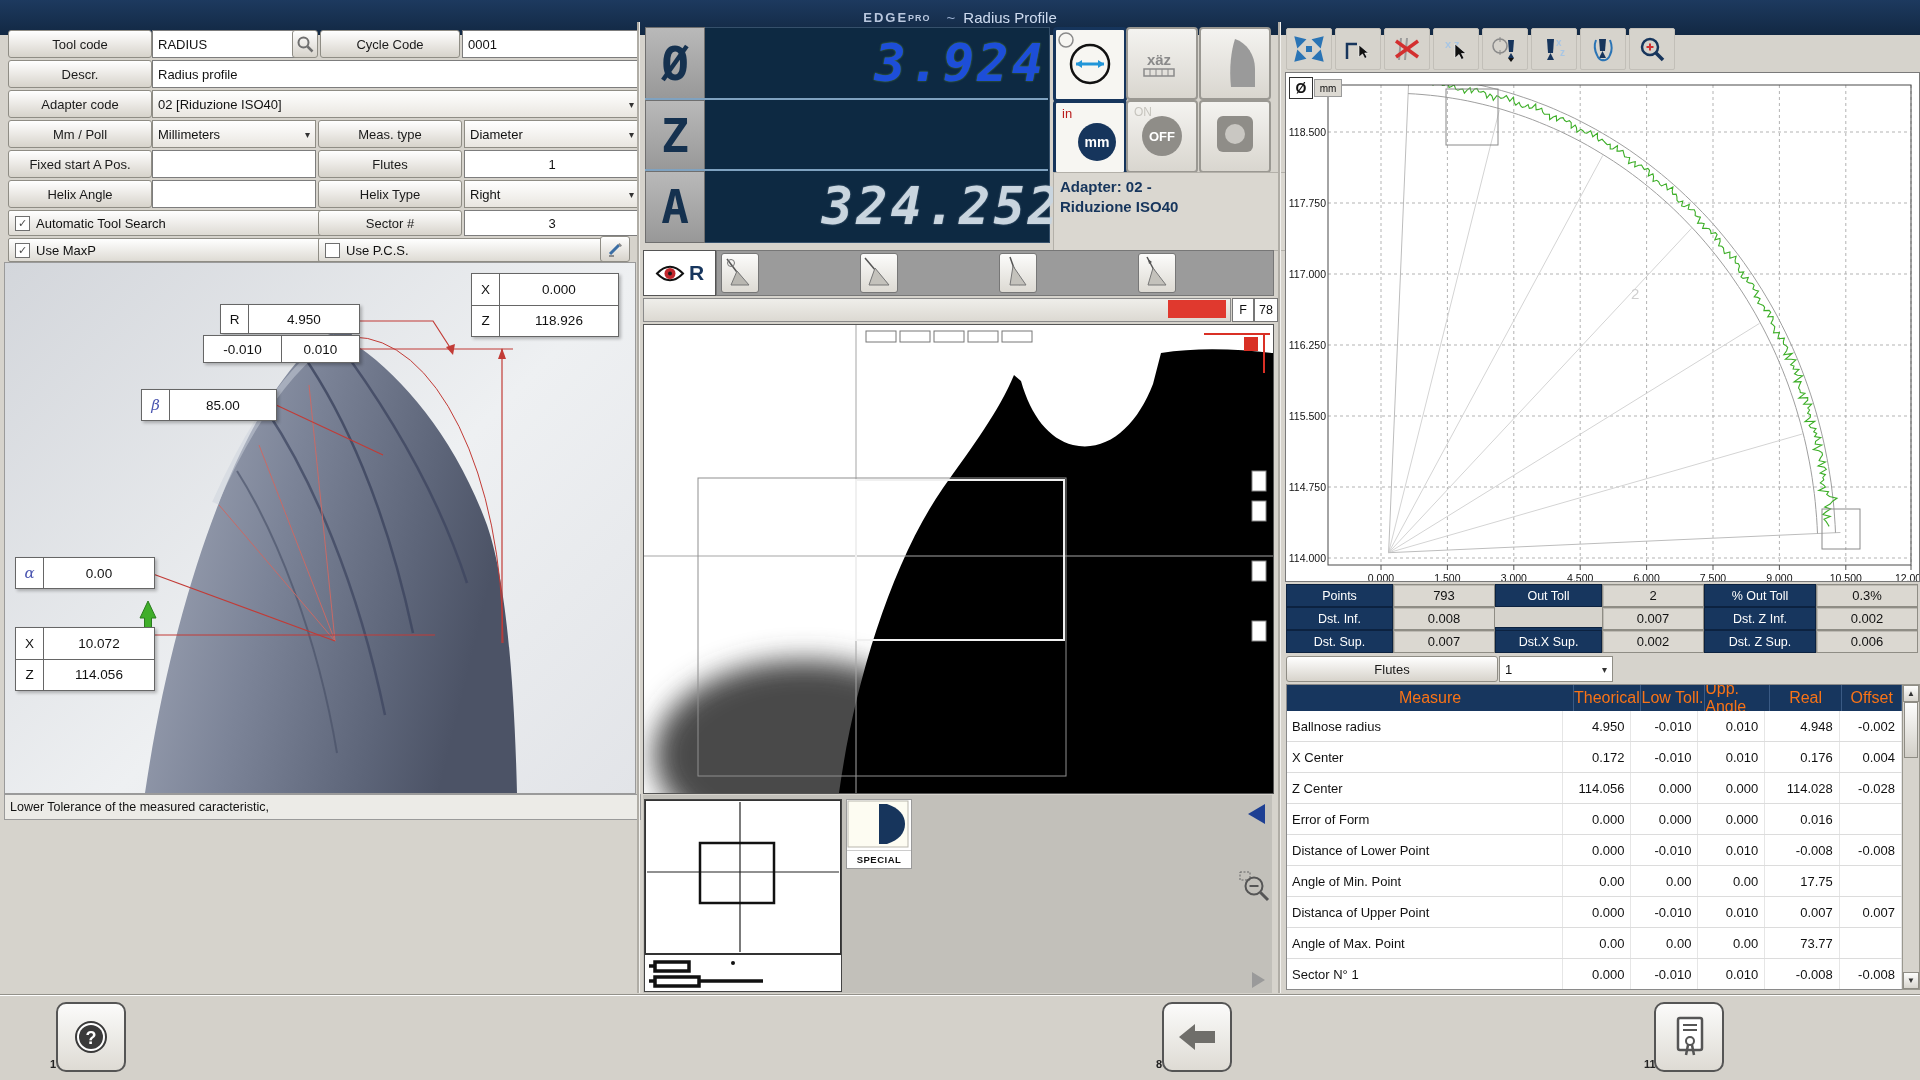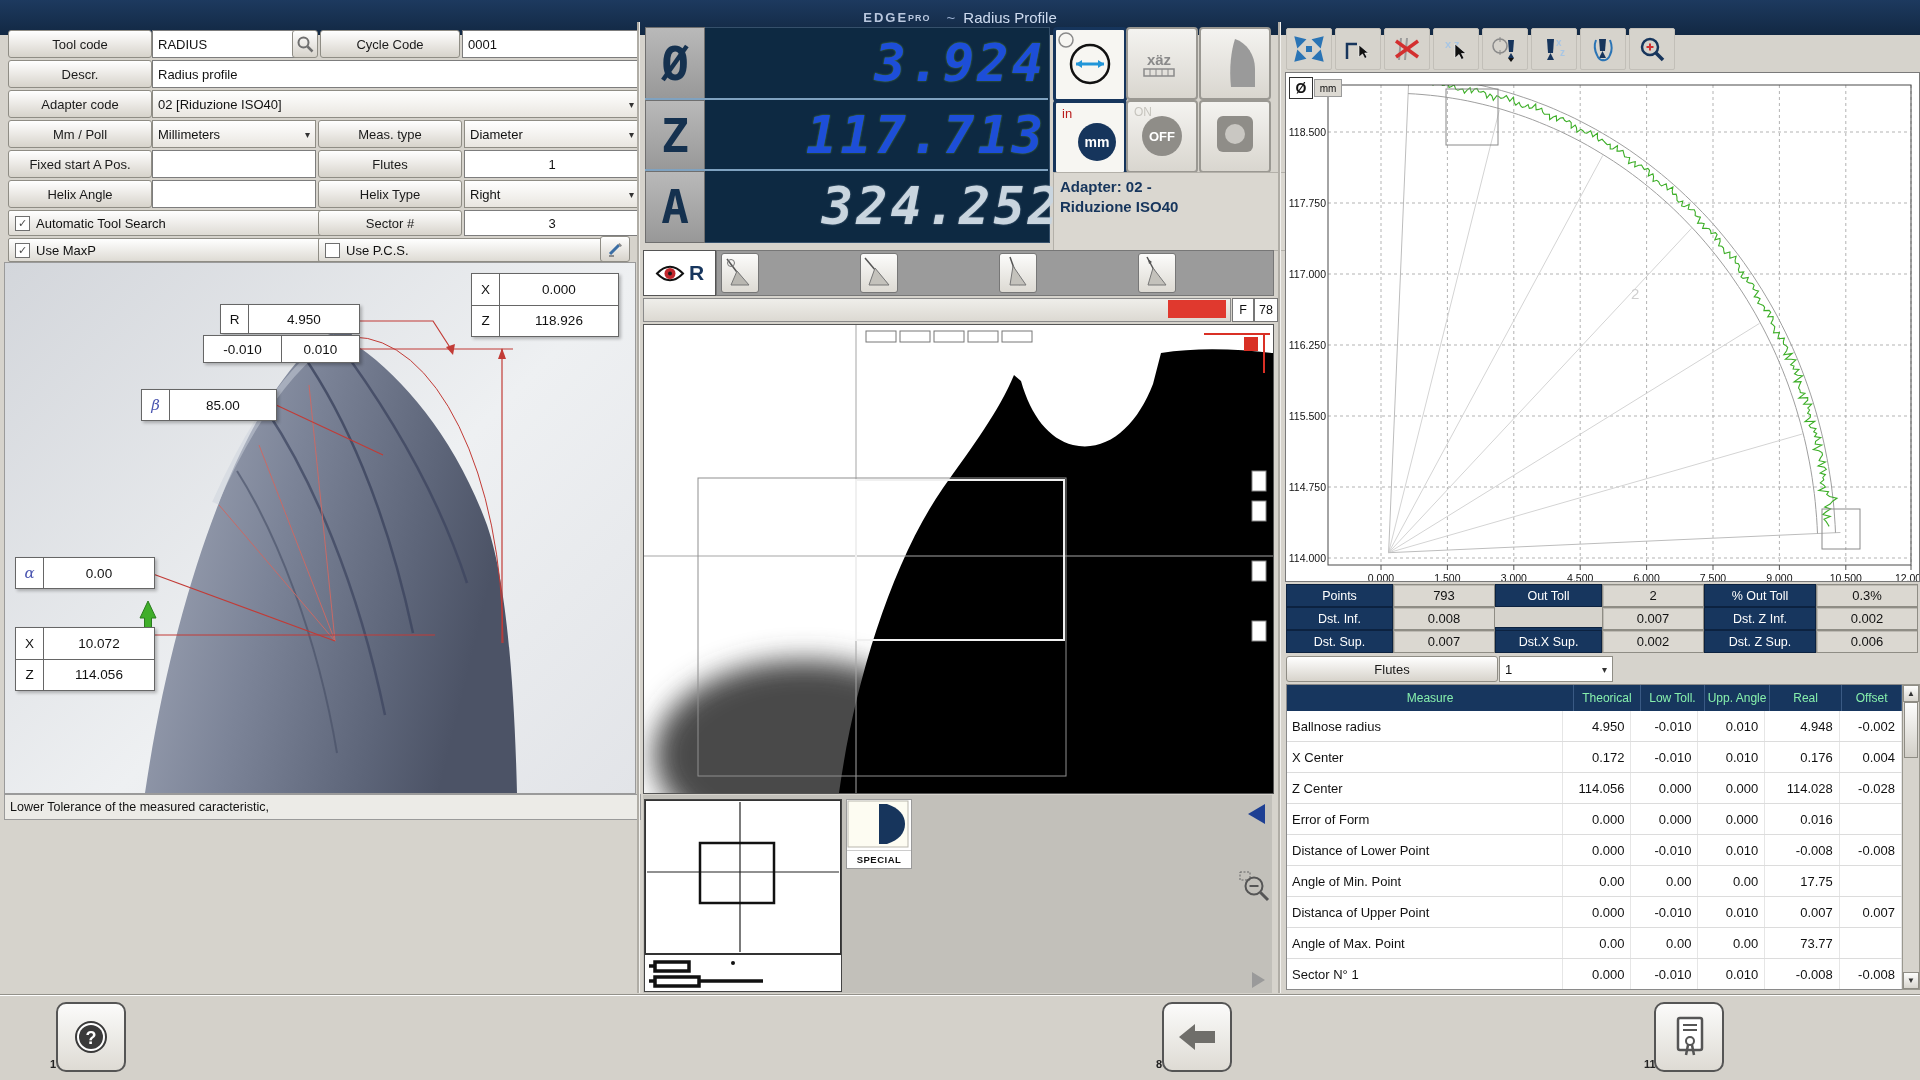--- a/index.html
+++ b/index.html
@@ -69,21 +69,21 @@
   
   .tbbtn{width:44px;height:40px;background:#d6d3cc;border:1px solid #c2bfb8;border-radius:2px;
        display:flex;align-items:center;justify-content:center;}
   #chartpanel{left:1285px;top:72px;width:633px;height:508px;background:#fff;border:1px solid #7a7a7a;}
   .s-label{background:#17365e;border:1px solid #0c2240;color:#fff;display:flex;align-items:center;
        justify-content:center;font-size:12.5px;}
   .s-value{background:#dbd8d1;border:1px solid #8f8d85;box-shadow:inset 1px 1px 0 #bdbab3;color:#111;
        display:flex;align-items:center;justify-content:center;font-size:13px;}
   #mtable{left:1286px;top:684px;width:615px;height:304px;background:#fff;border:1px solid #8a8a8a;
        overflow:hidden;}
-  .mhead{display:flex;height:26px;background:#17365e;color:#86efac;font-size:12px;text-align:right;}
+  .mhead{display:flex;height:26px;background:#17365e;color:#f97316;font-size:16px;}
   .mhead>div{display:flex;align-items:center;justify-content:center;border-right:1px solid #3a5a84;overflow:hidden;}
   .mrow{display:flex;height:30px;border-bottom:1px solid #dcdcdc;background:#fff;font-size:13px;}
   .mrow>div{display:flex;align-items:center;border-right:1px solid #e6e6e6;overflow:hidden;}
   .mname{padding-left:5px;}
   .mnum{justify-content:flex-end;padding-right:6px;}
   .sbar{background:#d6d3cc;border:1px solid #9a988f;}
   .sbtn{background:linear-gradient(#fdfdfc,#d9d6cf);border:1px solid #8f8d85;display:flex;
        align-items:center;justify-content:center;font-size:8px;color:#333;}
   
   .annbox{position:absolute;background:#fff;border:1px solid #666;box-shadow:2px 2px 3px rgba(0,0,0,.25);
@@ -254,21 +254,20 @@
     </div>
   </div>
 
   <div class="abs" style="left:4px;top:794px;width:630px;height:24px;background:#ecebe7;border:1px solid #9a9a9a;display:flex;align-items:center;padding-left:5px;font-size:12.5px">Lower Tolerance of the measured caracteristic,</div>
 
   <div id="droback" class="abs"></div>
   <div class="abs axcell" style="left:645px;top:27px;width:58px;height:71px">Ø</div>
   <div class="abs axcell" style="left:645px;top:100px;width:58px;height:69px">Z</div>
   <div class="abs axcell" style="left:645px;top:171px;width:58px;height:70px">A</div>
   <div class="abs droval grn" style="left:705px;top:27px;width:341px;height:71px">3.924</div>
-  <div class="abs droval grn" style="left:705px;top:100px;width:341px;height:69px">117.713</div>
   <div class="abs droval pale" style="left:705px;top:171px;width:341px;height:70px">324.252</div>
   <div class="abs drosep" style="top:98px"></div>
   <div class="abs drosep" style="top:169px"></div>
 
   <div class="abs dro-btn on" style="left:1053px;top:27px;width:68px;height:69px">
     <svg width="62" height="62" viewBox="0 0 62 62">
       <circle cx="10" cy="10" r="7" fill="none" stroke="#8a8a8a" stroke-width="1.5"></circle>
       <circle cx="34" cy="34" r="19" fill="none" stroke="#111" stroke-width="2.5"></circle>
       <line x1="20" y1="34" x2="48" y2="34" stroke="#2196d9" stroke-width="3"></line>
       <polygon points="20,34 26,30 26,38" fill="#2196d9"></polygon>

